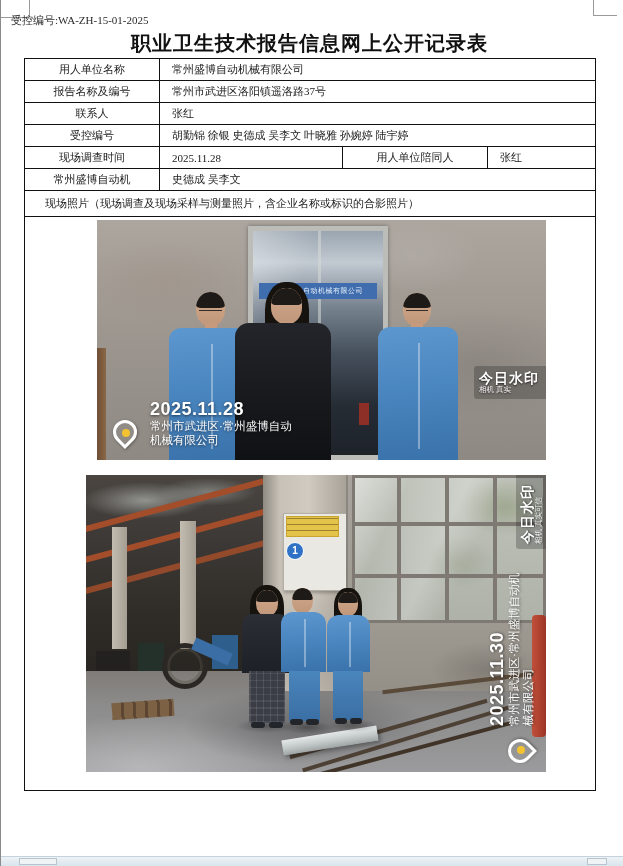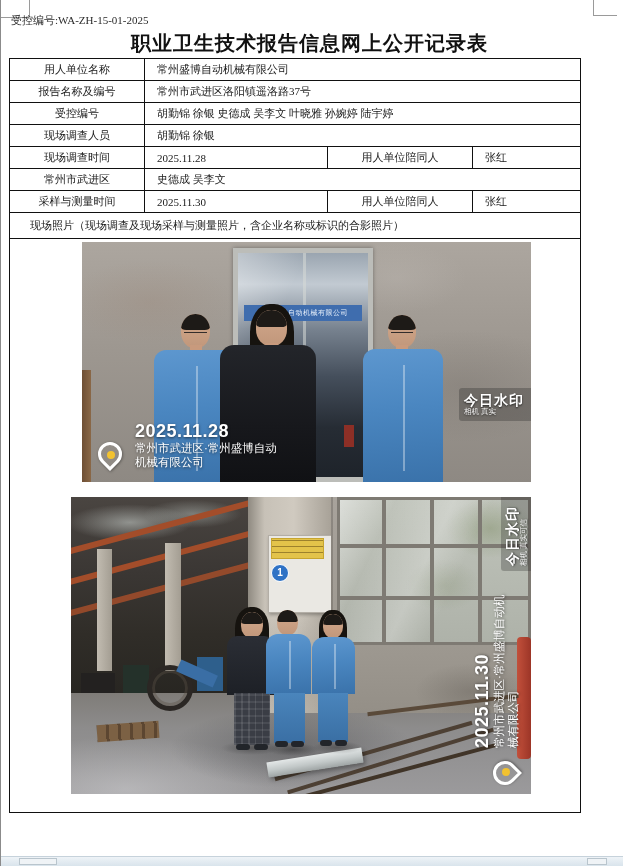--- a/index.html
+++ b/index.html
@@ -18,21 +18,21 @@
     background:linear-gradient(180deg,#eef3f7,#d9e4ec);border-top:1px solid #c6d2db;}
   .crop-b{position:absolute;bottom:1px;height:7px;background:#eff3f6;border:1px solid #b9c5cd;box-sizing:border-box;}
   #crop-bl{left:18px;width:38px;}
   #crop-br{left:586px;width:20px;}
   
   #doc-header{position:absolute;top:13px;left:10px;width:582px;display:flex;
     justify-content:space-between;font-size:11px;color:#2b2b2b;}
   #doc-title{position:absolute;top:30px;left:23px;width:571px;text-align:center;
     font-size:20px;font-weight:bold;letter-spacing:1px;color:#111;}
   
-  #record-table{position:absolute;top:58px;left:8px;width:571px;
+  #record-table{position:absolute;top:58px;left:23px;width:571px;
     border-collapse:collapse;table-layout:fixed;font-size:11px;}
   #record-table td{border:1.4px solid #111;height:22px;padding:0 5px;
     overflow:hidden;white-space:nowrap;box-sizing:border-box;}
   #record-table td.lbl{text-align:center;}
   #record-table td.val{text-align:left;padding-left:12px;}
   #record-table td.cap{text-align:left;padding-left:20px;height:26px;}
   #record-table td.photos{padding:0;height:574px;vertical-align:top;}
   
   .photo{position:relative;overflow:hidden;}
   .wm{display:flex;align-items:flex-end;gap:9px;color:#fff;
@@ -192,42 +192,36 @@
   <tbody>
       <tr>
     <td class="lbl">用人单位名称</td>
     <td class="val" colspan="3">常州盛博自动机械有限公司</td>
   </tr>
   <tr>
     <td class="lbl">报告名称及编号</td>
     <td class="val" colspan="3">常州市武进区洛阳镇遥洛路37号</td>
   </tr>
   <tr>
+    <td class="lbl">联系人</td>
+    <td class="val" colspan="3">张红</td>
+  </tr>
+  <tr>
     <td class="lbl">受控编号</td>
     <td class="val" colspan="3">胡勤锦 徐银 史德成 吴李文 叶晓雅 孙婉婷 陆宇婷</td>
-  </tr>
-  <tr>
-    <td class="lbl">现场调查人员</td>
-    <td class="val" colspan="3">胡勤锦 徐银</td>
   </tr>
   <tr>
     <td class="lbl">现场调查时间</td>
     <td class="val">2025.11.28</td>
     <td class="lbl">用人单位陪同人</td>
     <td class="val">张红</td>
   </tr>
   <tr>
-    <td class="lbl">常州市武进区</td>
+    <td class="lbl">常州盛博自动机</td>
     <td class="val" colspan="3">史德成 吴李文</td>
-  </tr>
-  <tr>
-    <td class="lbl">采样与测量时间</td>
-    <td class="val">2025.11.30</td>
-    <td class="lbl">用人单位陪同人</td>
-    <td class="val">张红</td>
   </tr>
   <tr>
     <td class="cap" colspan="4">现场照片（现场调查及现场采样与测量照片，含企业名称或标识的合影照片）</td>
   </tr>
   <tr>
     <td class="photos" colspan="4">
 
       <div class="photo" id="photo1">
         <div id="p1-wall"></div>
         <div id="p1-plank"></div>

